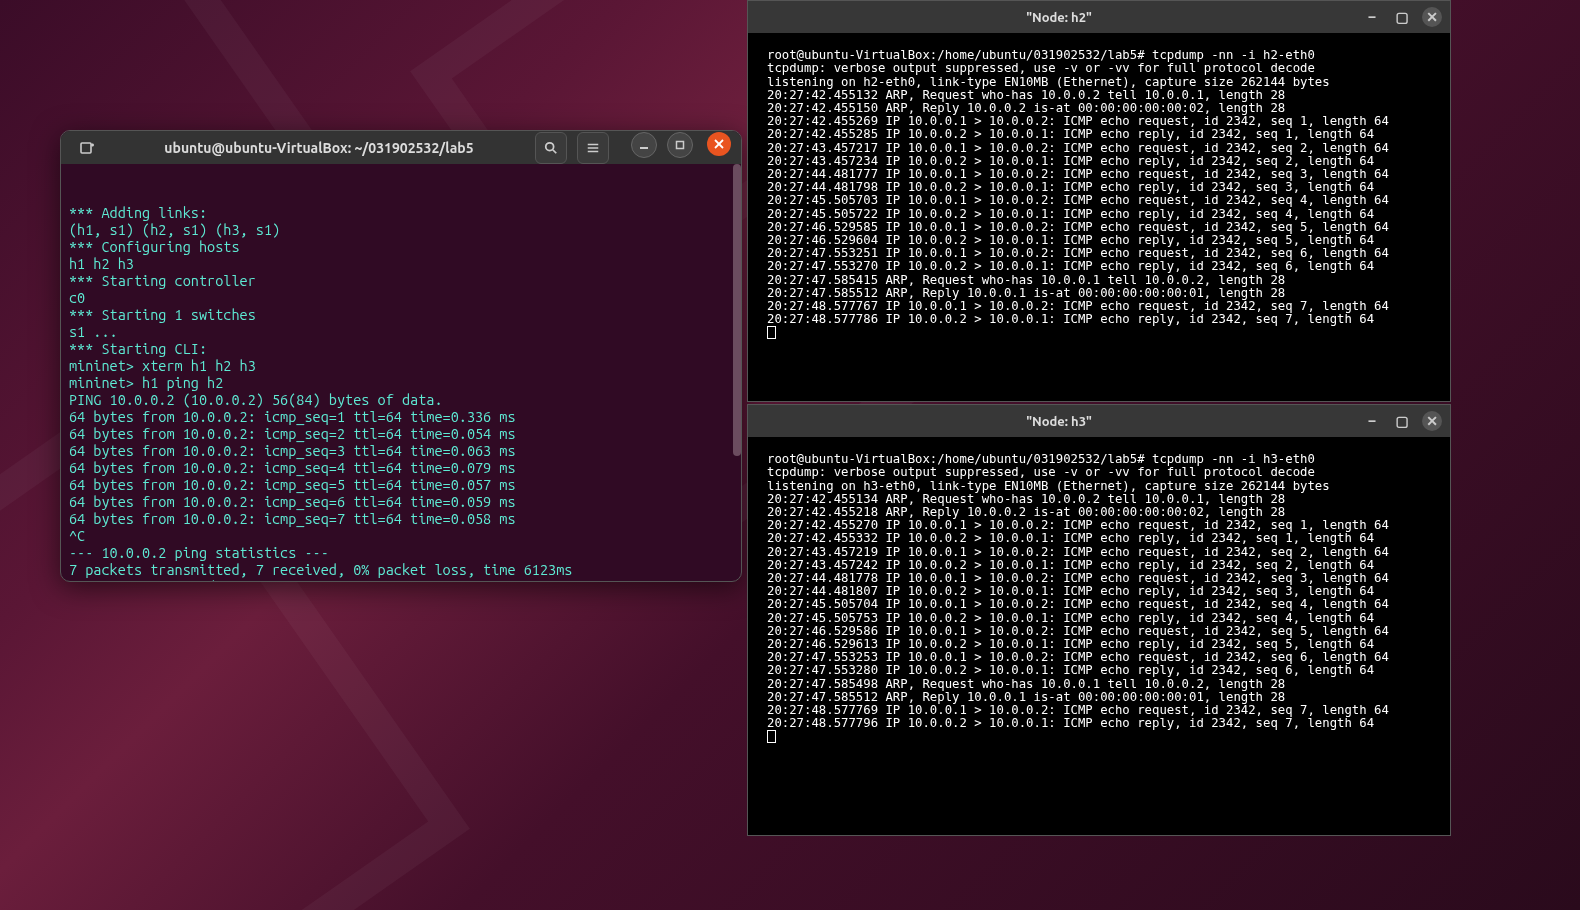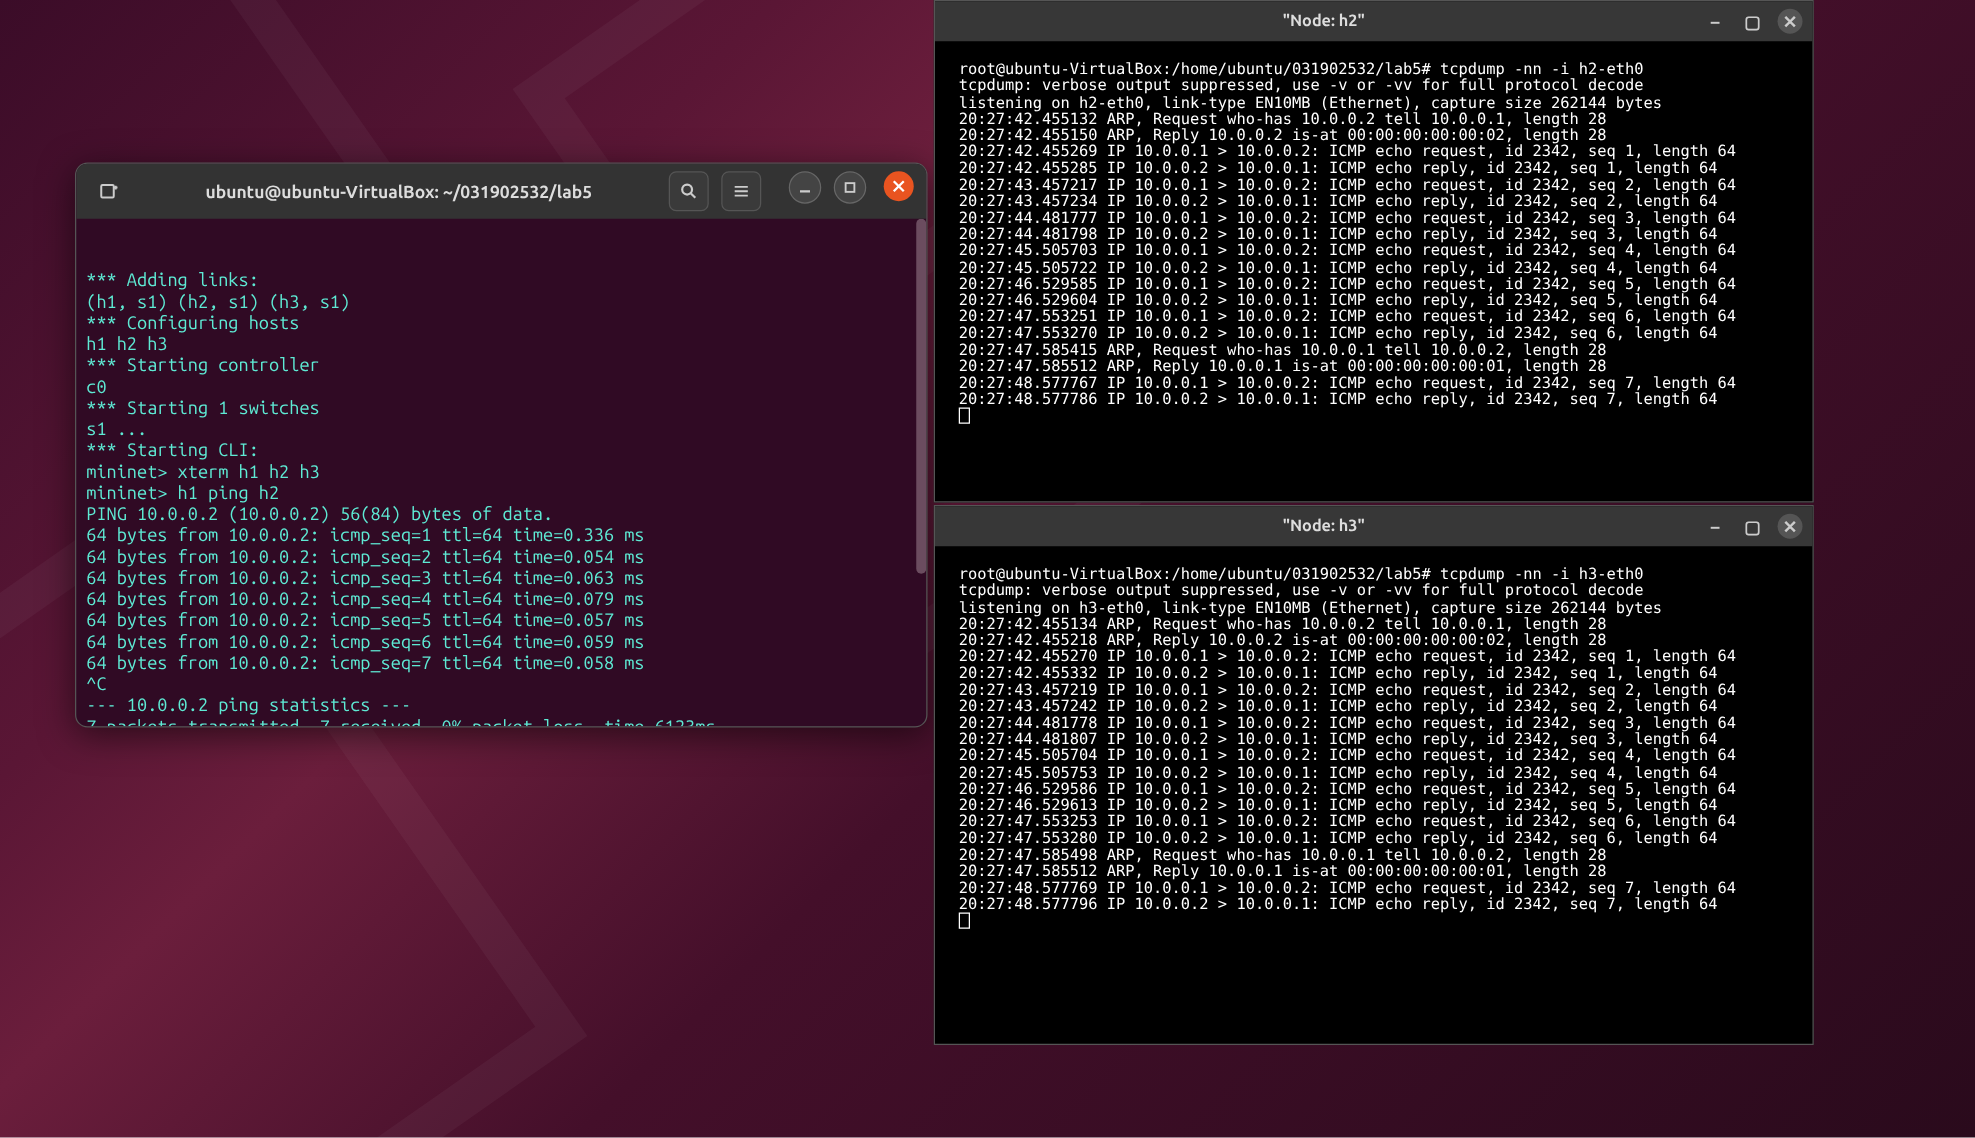--- a/index.html
+++ b/index.html
@@ -15,21 +15,21 @@
   .wp2{top:-140px;left:520px;}
   .wp3{top:480px;left:-200px;}
 
   
   .gnome{
     position:absolute;left:60px;top:130px;width:680px;height:450px;
     background:#300a24;border-radius:10px;box-shadow:0 6px 28px rgba(0,0,0,.55);
     display:flex;flex-direction:column;overflow:hidden;border:1px solid #555;
   }
   .g-titlebar{
-    height:44px;background:#333;display:flex;align-items:center;padding:0 8px;
+    height:33px;background:#333;display:flex;align-items:center;padding:0 8px;
     color:#ddd;font-family:Ubuntu,Cantarell,sans-serif;font-size:14px;font-weight:bold;
     flex-shrink:0;
   }
   .g-title{flex:1;text-align:center;}
   .g-btn{width:30px;height:30px;border-radius:6px;display:flex;align-items:center;justify-content:center;
     margin:0 2px;}
   .g-btn.tab{width:32px;height:32px;border-radius:6px;}
   .ctrl-group{display:flex;gap:6px;}
   .g-btn.search,.g-btn.menu{border:1px solid #555;background:#3a3a3a;}
   .g-btn.close{background:#e95420;border-radius:50%;color:#fff;width:24px;height:24px;margin-left:6px;}

